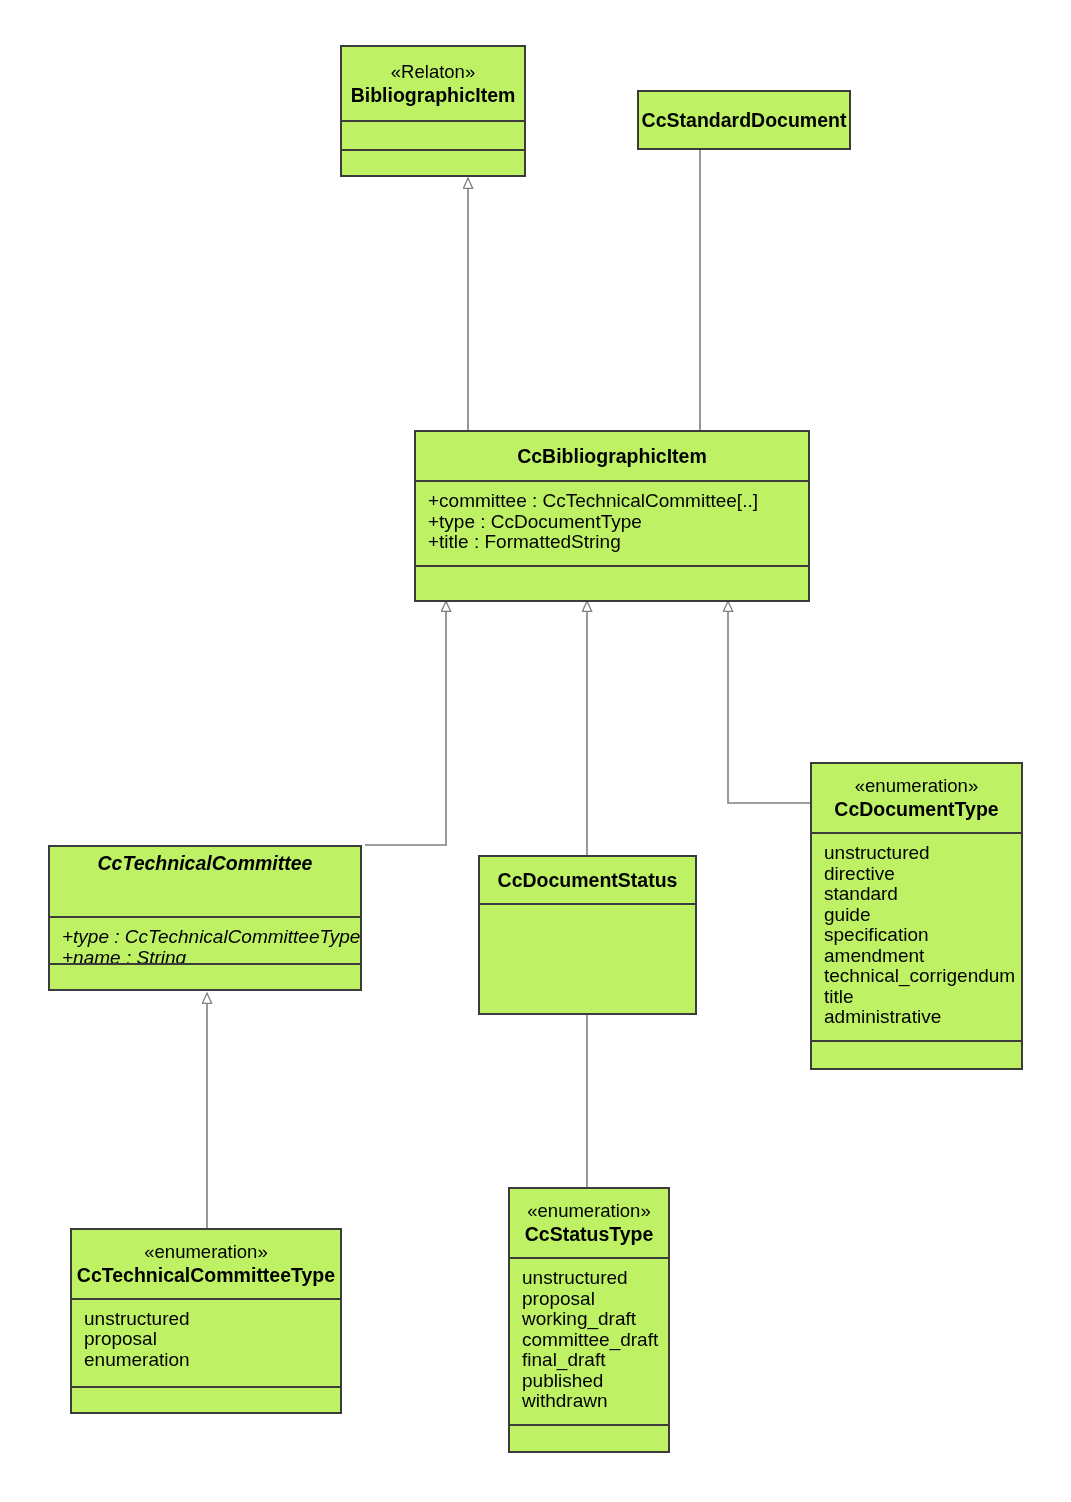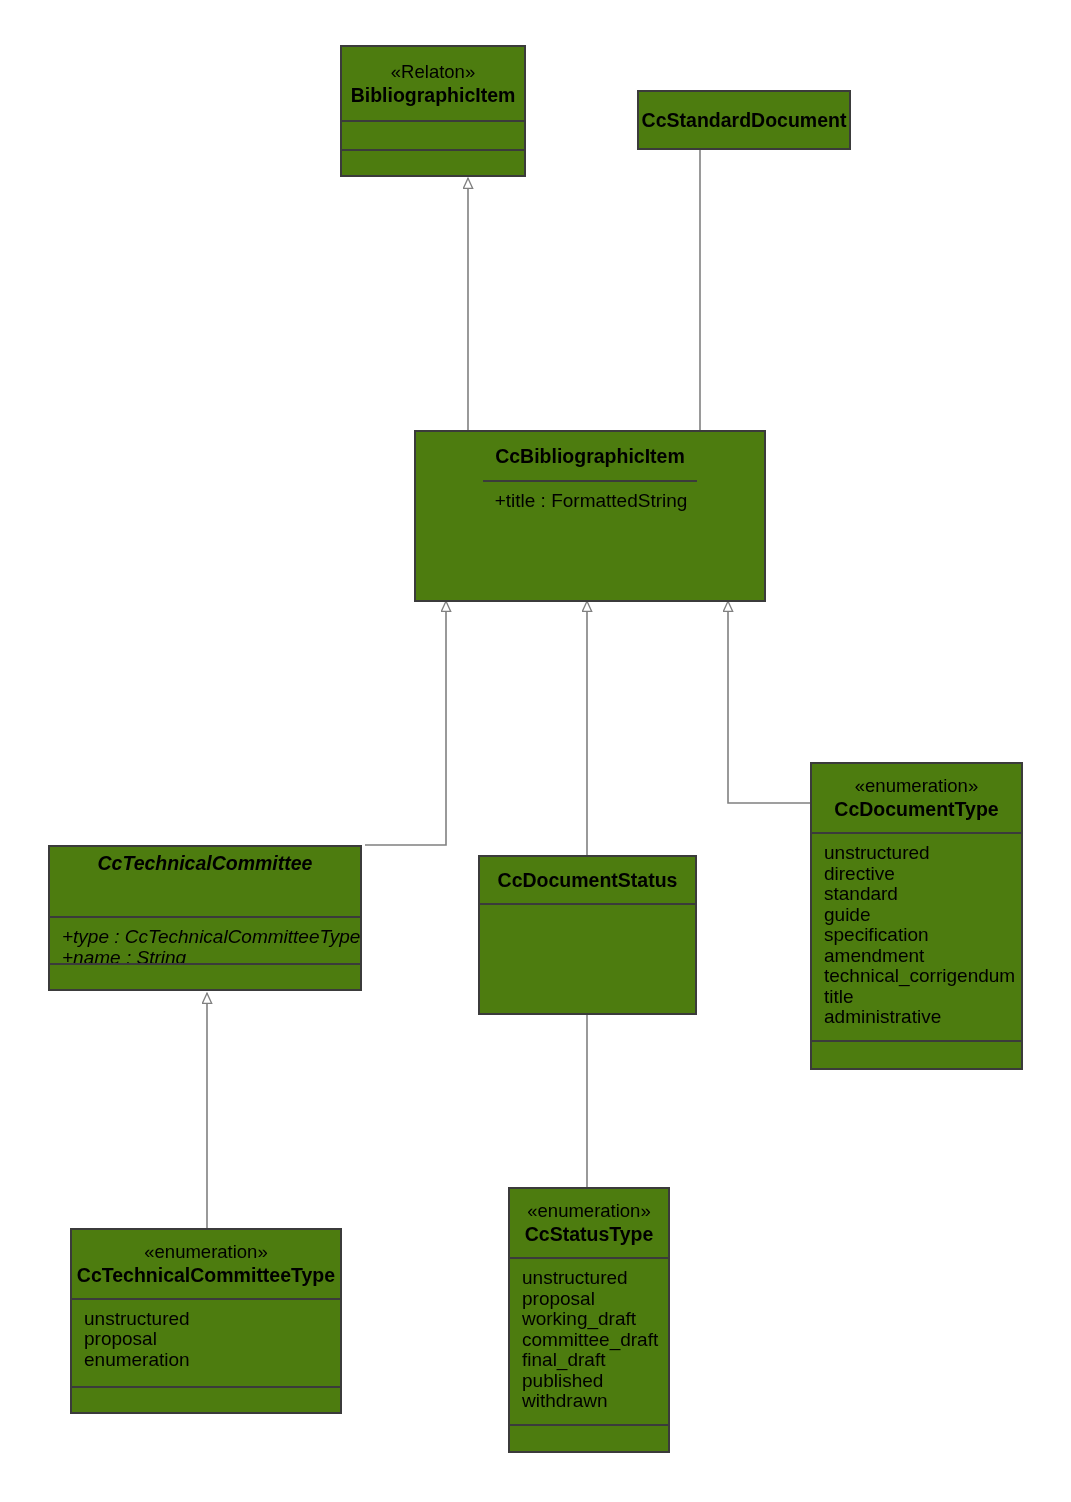--- a/index.html
+++ b/index.html
@@ -21,21 +21,21 @@
     position: absolute;
     left: 0;
     top: 0;
     width: 1071px;
     height: 1502px;
     pointer-events: none;
   }
   .uml-class {
     position: absolute;
     box-sizing: border-box;
-    background: #4d7c0f;
+    background: #bef264;
     border: 2px solid #3b3b3b;
     display: flex;
     flex-direction: column;
     z-index: 5;
   }
   .compartment {
     box-sizing: border-box;
     overflow: hidden;
   }
   .compartment.divided {
@@ -115,25 +115,27 @@
     <div class="compartment divided empty-comp flex-fill" style="height:29px;"></div>
     <div class="compartment divided empty-comp flex-fill"></div>
   </div>
 
   <div class="uml-class" style="left:637px; top:90px; width:214px; height:60px;">
     <div class="compartment header-comp flex-fill">
       <div class="class-name">CcStandardDocument</div>
     </div>
   </div>
 
-  <div class="uml-class" style="left:414px; top:430px; width:352px; height:172px;align-items:center;">
+  <div class="uml-class" style="left:414px; top:430px; width:396px; height:172px;">
     <div class="compartment header-comp" style="height:48px;">
       <div class="class-name">CcBibliographicItem</div>
     </div>
     <div class="compartment divided members" style="height:85px;">
+      <div class="member-line">+committee : CcTechnicalCommittee[..]</div>
+      <div class="member-line">+type : CcDocumentType</div>
       <div class="member-line">+title : FormattedString</div>
     </div>
     <div class="compartment divided empty-comp flex-fill"></div>
   </div>
 
   <div class="uml-class" style="left:48px; top:845px; width:314px; height:146px;font-style:italic;">
     <div class="compartment header-comp" style="height:47px;">
       <div class="class-name">CcTechnicalCommittee</div>
     </div>
     <div class="compartment divided members" style="height:64px;margin-top:36px;">

